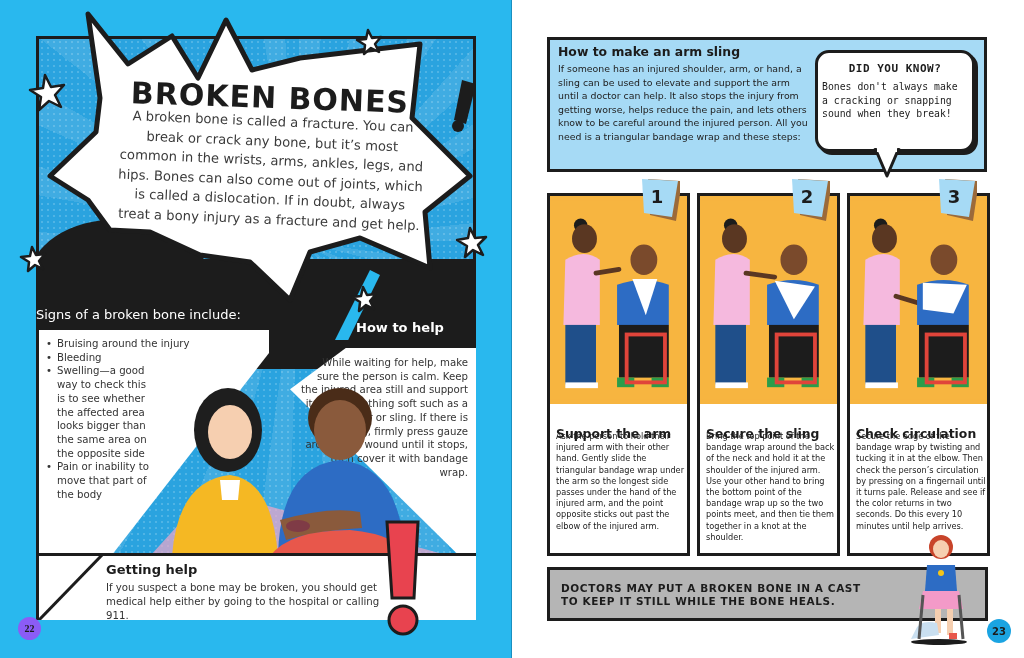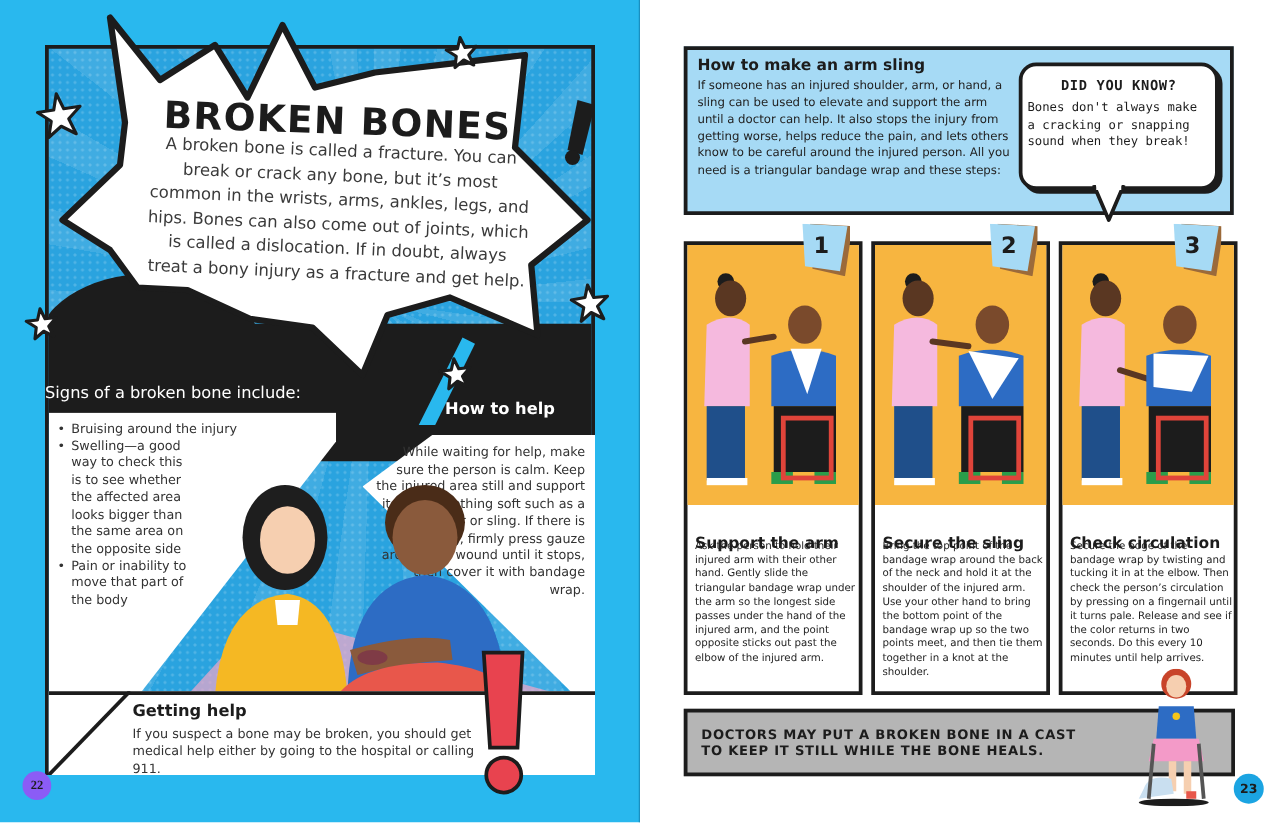--- a/index.html
+++ b/index.html
@@ -212,20 +212,21 @@
     </g>
   </svg>
 
   <div class="title">BROKEN BONES</div>
   <div class="intro">A broken bone is called a fracture. You can break or crack any bone, but it’s most common in the wrists, arms, ankles, legs, and hips. Bones can also come out of joints, which is called a dislocation. If in doubt, always treat a bony injury as a fracture and get help.</div>
 
   <div class="signs-head">Signs of a broken bone include:</div>
   <div class="signs-panel"></div>
   <ul class="signs-list">
     <li>Bruising around the injury</li>
+    <li>Bleeding</li>
     <li class="narrower">Swelling—a good way to check this is to see whether the affected area looks bigger than the same area on the opposite side</li>
     <li class="narrower">Pain or inability to move that part of the body</li>
   </ul>
 
   <div class="help-panel"></div>
   <div class="help-head">How to help</div>
   <div class="help-text">While waiting for help, make sure the person is calm. Keep the injured area still and support it with something soft such as a sweater or sling. If there is bleeding, firmly press gauze around the wound until it stops, then cover it with bandage wrap.</div>
 
   <svg class="illus" viewBox="0 0 300 176">
     <path d="M0 176 L60 110 L300 176 Z" fill="#f2a6c9" opacity="0.7"></path>

